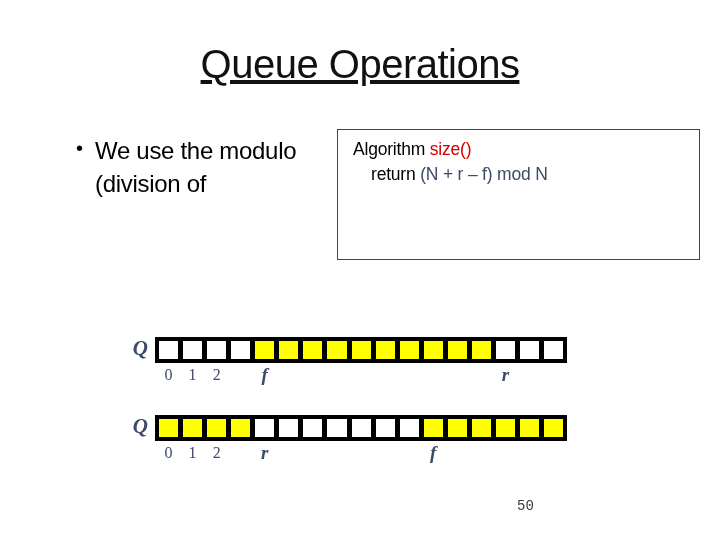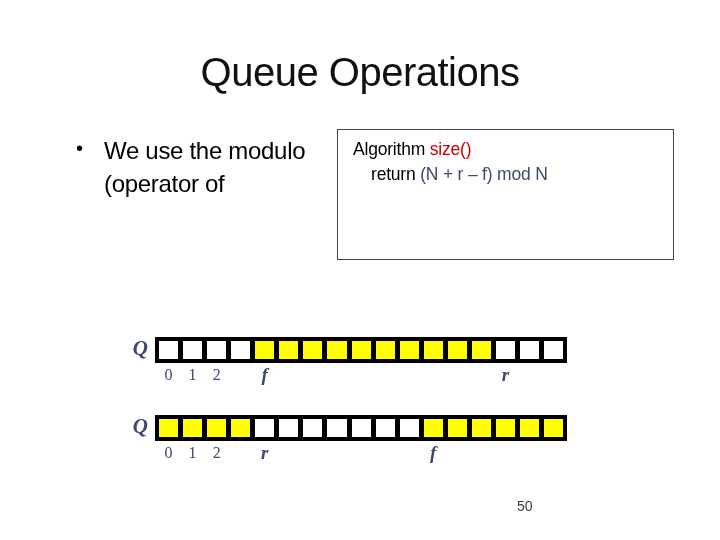--- a/index.html
+++ b/index.html
@@ -1,31 +1,32 @@
 <!DOCTYPE html>
 <html style="--accent-red: #d20000; --navy: #3d4a68; --cell-yellow: #ffff00; --cell-white: #ffffff;"><head>
 <meta charset="utf-8">
 <style>
   html,body{margin:0;padding:0;background:#ffffff;}
   .slide{
     position:relative;width:720px;height:540px;background:#ffffff;overflow:hidden;
     font-family:"Liberation Sans",sans-serif;
   }
   .title{
-    position:absolute;top:42px;left:0;right:0;margin:8px;
+    position:absolute;top:42px;left:0;right:0;margin:0;
     text-align:center;font-size:40px;font-weight:400;color:#111111;
     letter-spacing:-0.5px;
+    text-decoration:underline;
   }
   .bullet-block{position:absolute;left:76px;top:134px;width:260px;}
   .bullet-marker{
     position:absolute;left:0;top:3px;font-size:20px;color:#000000;
   }
-  .bullet-lines{margin-left:28px;font-size:24px;line-height:33px;color:#000000;letter-spacing:-0.3px;}
+  .bullet-lines{margin-left:19px;font-size:24px;line-height:33px;color:#000000;letter-spacing:-0.3px;}
   .alg-box{
-    position:absolute;left:337px;top:129px;width:337px;height:131px;
+    position:absolute;left:337px;top:129px;width:363px;height:131px;
     border:1.5px solid #444444;box-sizing:border-box;
     padding:7px 0 0 15px;
     font-size:17.5px;letter-spacing:-0.2px;
   }
   .alg-line{height:24.5px;line-height:24.5px;white-space:pre;}
   .alg-line.indent{padding-left:18px;}
   .seg-black{color:#000000;}
   .seg-red{color:var(--accent-red);}
   .seg-navy{color:var(--navy);}
   .queue{position:absolute;left:122px;width:450px;height:56px;}
@@ -48,34 +49,34 @@
     position:absolute;top:0;transform:translateX(-50%);
     font-family:"Liberation Serif",serif;font-size:16px;color:var(--navy);
   }
   .ptr{
     position:absolute;top:-2px;transform:translateX(-50%);
     font-family:"Liberation Serif",serif;font-style:italic;font-weight:bold;
     font-size:19px;color:var(--navy);
   }
   .page-number{
     position:absolute;left:517px;top:498px;
-    font-size:14px;color:#3a3a3a;
+    font-size:14px;color:#3a3a3a;font-family:Liberation Mono, monospace;
   }
 </style>
 </head>
 <body>
 
 <div class="slide">
   <h1 class="title">Queue Operations</h1>
 
   <div class="bullet-block">
     <span class="bullet-marker">•</span>
     <div class="bullet-lines">
         <div>We use the modulo</div>
-        <div>(operator of</div>
+        <div>(division of</div>
       </div>
   </div>
 
   <div class="alg-box">
       <div class="alg-line"><span class="seg-black">Algorithm </span><span class="seg-red">size()</span></div>
       <div class="alg-line indent"><span class="seg-black">return </span><span class="seg-navy">(N + r – f) mod N</span></div>
       <div class="alg-line"></div>
     </div>
 
   <div class="queue q1">

